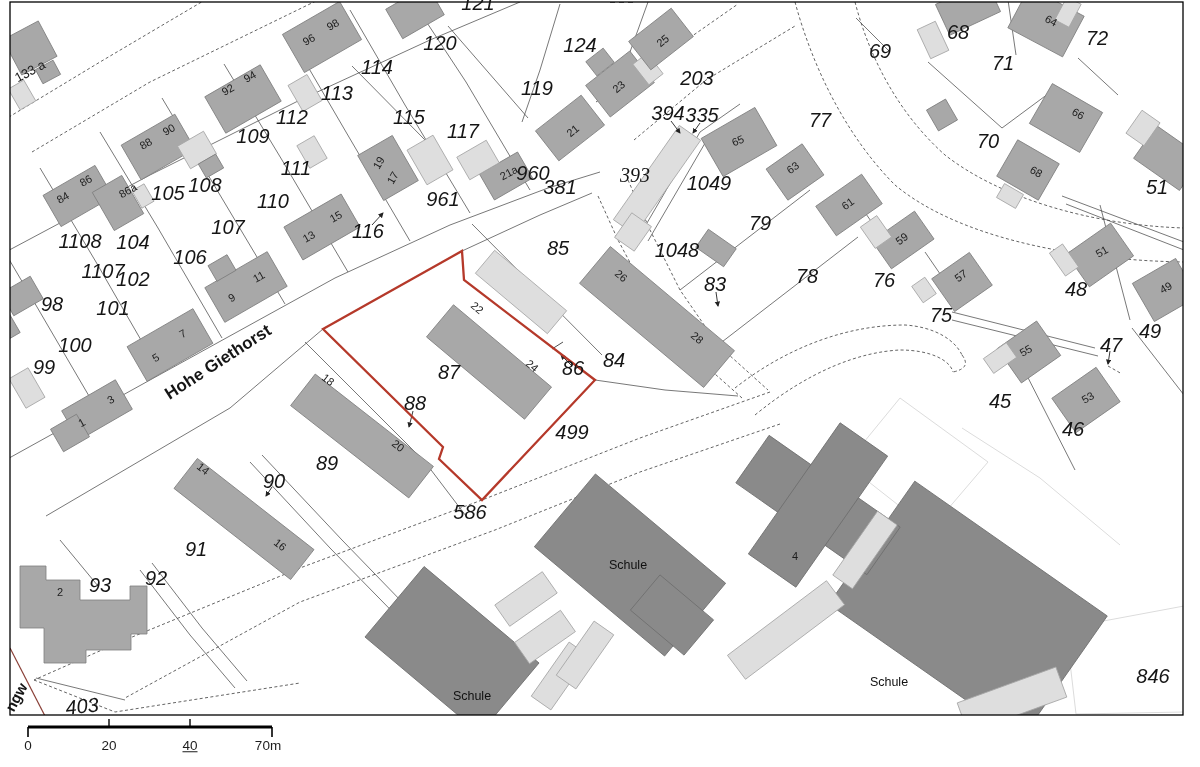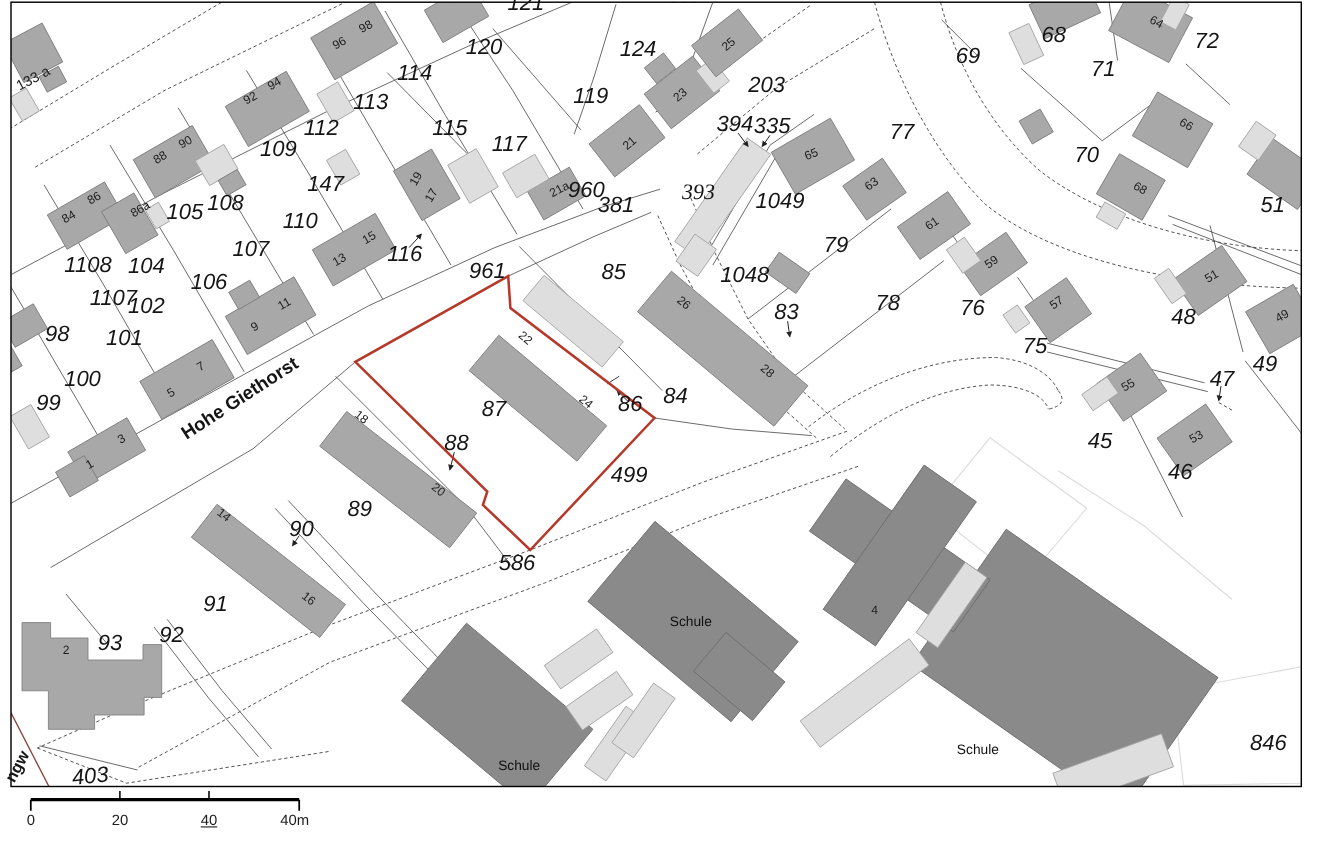--- a/index.html
+++ b/index.html
@@ -213,36 +213,36 @@
       <span class="lbl parcel" style="left: 440px; top: 43px; transform: translate(-50%, -50%) rotate(0deg);">120</span>
       <span class="lbl parcel" style="left: 478px; top: 3px; transform: translate(-50%, -50%) rotate(0deg);">121</span>
       <span class="lbl parcel" style="left: 580px; top: 45px; transform: translate(-50%, -50%) rotate(0deg);">124</span>
       <span class="lbl parcel" style="left: 537px; top: 88px; transform: translate(-50%, -50%) rotate(0deg);">119</span>
       <span class="lbl parcel" style="left: 409px; top: 117px; transform: translate(-50%, -50%) rotate(0deg);">115</span>
       <span class="lbl parcel" style="left: 463px; top: 131px; transform: translate(-50%, -50%) rotate(0deg);">117</span>
       <span class="lbl parcel" style="left: 377px; top: 67px; transform: translate(-50%, -50%) rotate(0deg);">114</span>
       <span class="lbl parcel" style="left: 337px; top: 93px; transform: translate(-50%, -50%) rotate(0deg);">113</span>
       <span class="lbl parcel" style="left: 292px; top: 117px; transform: translate(-50%, -50%) rotate(0deg);">112</span>
       <span class="lbl parcel" style="left: 253px; top: 136px; transform: translate(-50%, -50%) rotate(0deg);">109</span>
-      <span class="lbl parcel" style="left: 296px; top: 168px; transform: translate(-50%, -50%) rotate(0deg);">147</span>
+      <span class="lbl parcel" style="left: 296px; top: 168px; transform: translate(-50%, -50%) rotate(0deg);">111</span>
       <span class="lbl parcel" style="left: 273px; top: 201px; transform: translate(-50%, -50%) rotate(0deg);">110</span>
       <span class="lbl parcel" style="left: 168px; top: 193px; transform: translate(-50%, -50%) rotate(0deg);">105</span>
       <span class="lbl parcel" style="left: 205px; top: 185px; transform: translate(-50%, -50%) rotate(0deg);">108</span>
       <span class="lbl parcel" style="left: 133px; top: 242px; transform: translate(-50%, -50%) rotate(0deg);">104</span>
       <span class="lbl parcel" style="left: 133px; top: 279px; transform: translate(-50%, -50%) rotate(0deg);">102</span>
       <span class="lbl parcel" style="left: 103px; top: 271px; transform: translate(-50%, -50%) rotate(0deg);">1107</span>
       <span class="lbl parcel" style="left: 80px; top: 241px; transform: translate(-50%, -50%) rotate(0deg);">1108</span>
       <span class="lbl parcel" style="left: 190px; top: 257px; transform: translate(-50%, -50%) rotate(0deg);">106</span>
       <span class="lbl parcel" style="left: 228px; top: 227px; transform: translate(-50%, -50%) rotate(0deg);">107</span>
       <span class="lbl parcel" style="left: 52px; top: 304px; transform: translate(-50%, -50%) rotate(0deg);">98</span>
       <span class="lbl parcel" style="left: 113px; top: 308px; transform: translate(-50%, -50%) rotate(0deg);">101</span>
       <span class="lbl parcel" style="left: 75px; top: 345px; transform: translate(-50%, -50%) rotate(0deg);">100</span>
       <span class="lbl parcel" style="left: 44px; top: 367px; transform: translate(-50%, -50%) rotate(0deg);">99</span>
       <span class="lbl parcel" style="left: 368px; top: 231px; transform: translate(-50%, -50%) rotate(0deg);">116</span>
-      <span class="lbl parcel" style="left: 443px; top: 199px; transform: translate(-50%, -50%) rotate(0deg); margin-top: 48px;">961</span>
+      <span class="lbl parcel" style="left: 443px; top: 199px; transform: translate(-50%, -50%) rotate(0deg);">961</span>
       <span class="lbl parcel" style="left: 533px; top: 173px; transform: translate(-50%, -50%) rotate(0deg);">960</span>
       <span class="lbl parcel" style="left: 560px; top: 187px; transform: translate(-50%, -50%) rotate(0deg);">381</span>
       <span class="lbl parcel" style="left: 697px; top: 78px; transform: translate(-50%, -50%) rotate(0deg);">203</span>
       <span class="lbl parcel" style="left: 668px; top: 113px; transform: translate(-50%, -50%) rotate(0deg);">394</span>
       <span class="lbl parcel" style="left: 702px; top: 115px; transform: translate(-50%, -50%) rotate(0deg);">335</span>
       <span class="lbl parcel" style="left: 635px; top: 175px; transform: translate(-50%, -50%) rotate(0deg); font-family: Liberation Serif, serif;">393</span>
       <span class="lbl parcel" style="left: 709px; top: 183px; transform: translate(-50%, -50%) rotate(0deg);">1049</span>
       <span class="lbl parcel" style="left: 677px; top: 250px; transform: translate(-50%, -50%) rotate(0deg);">1048</span>
       <span class="lbl parcel" style="left: 715px; top: 284px; transform: translate(-50%, -50%) rotate(0deg);">83</span>
       <span class="lbl parcel" style="left: 760px; top: 223px; transform: translate(-50%, -50%) rotate(0deg);">79</span>
@@ -322,15 +322,15 @@
       <span class="lbl house" style="left: 795px; top: 556px; font-size: 11px; transform: translate(-50%, -50%) rotate(0deg);">4</span>
       <span class="lbl house" style="left: 60px; top: 592px; font-size: 11px; transform: translate(-50%, -50%) rotate(0deg);">2</span>
       <span class="lbl schule" style="left: 472px; top: 696px; transform: translate(-50%, -50%) rotate(0deg);">Schule</span>
       <span class="lbl schule" style="left: 628px; top: 565px; transform: translate(-50%, -50%) rotate(0deg);">Schule</span>
       <span class="lbl schule" style="left: 889px; top: 682px; transform: translate(-50%, -50%) rotate(0deg);">Schule</span>
       <span class="lbl name" style="left: 218px; top: 362px; font-size: 17px; transform: translate(-50%, -50%) rotate(-33deg);">Hohe Giethorst</span>
       <span class="lbl name" style="left: 16px; top: 697px; font-size: 15px; transform: translate(-50%, -50%) rotate(-62deg);">ngw</span>
       <span class="lbl house" style="left: 28px; top: 746px; font-size: 13.5px; transform: translate(-50%, -50%) rotate(0deg);">0</span>
       <span class="lbl house" style="left: 109px; top: 746px; font-size: 13.5px; transform: translate(-50%, -50%) rotate(0deg);">20</span>
       <span class="lbl house" style="left: 190px; top: 746px; font-size: 13.5px; transform: translate(-50%, -50%) rotate(0deg); text-decoration: underline;">40</span>
-      <span class="lbl house" style="left: 268px; top: 746px; font-size: 13.5px; transform: translate(-50%, -50%) rotate(0deg);">40m</span>
+      <span class="lbl house" style="left: 268px; top: 746px; font-size: 13.5px; transform: translate(-50%, -50%) rotate(0deg);">70m</span>
     </div>
 </div>
 
 </body></html>

